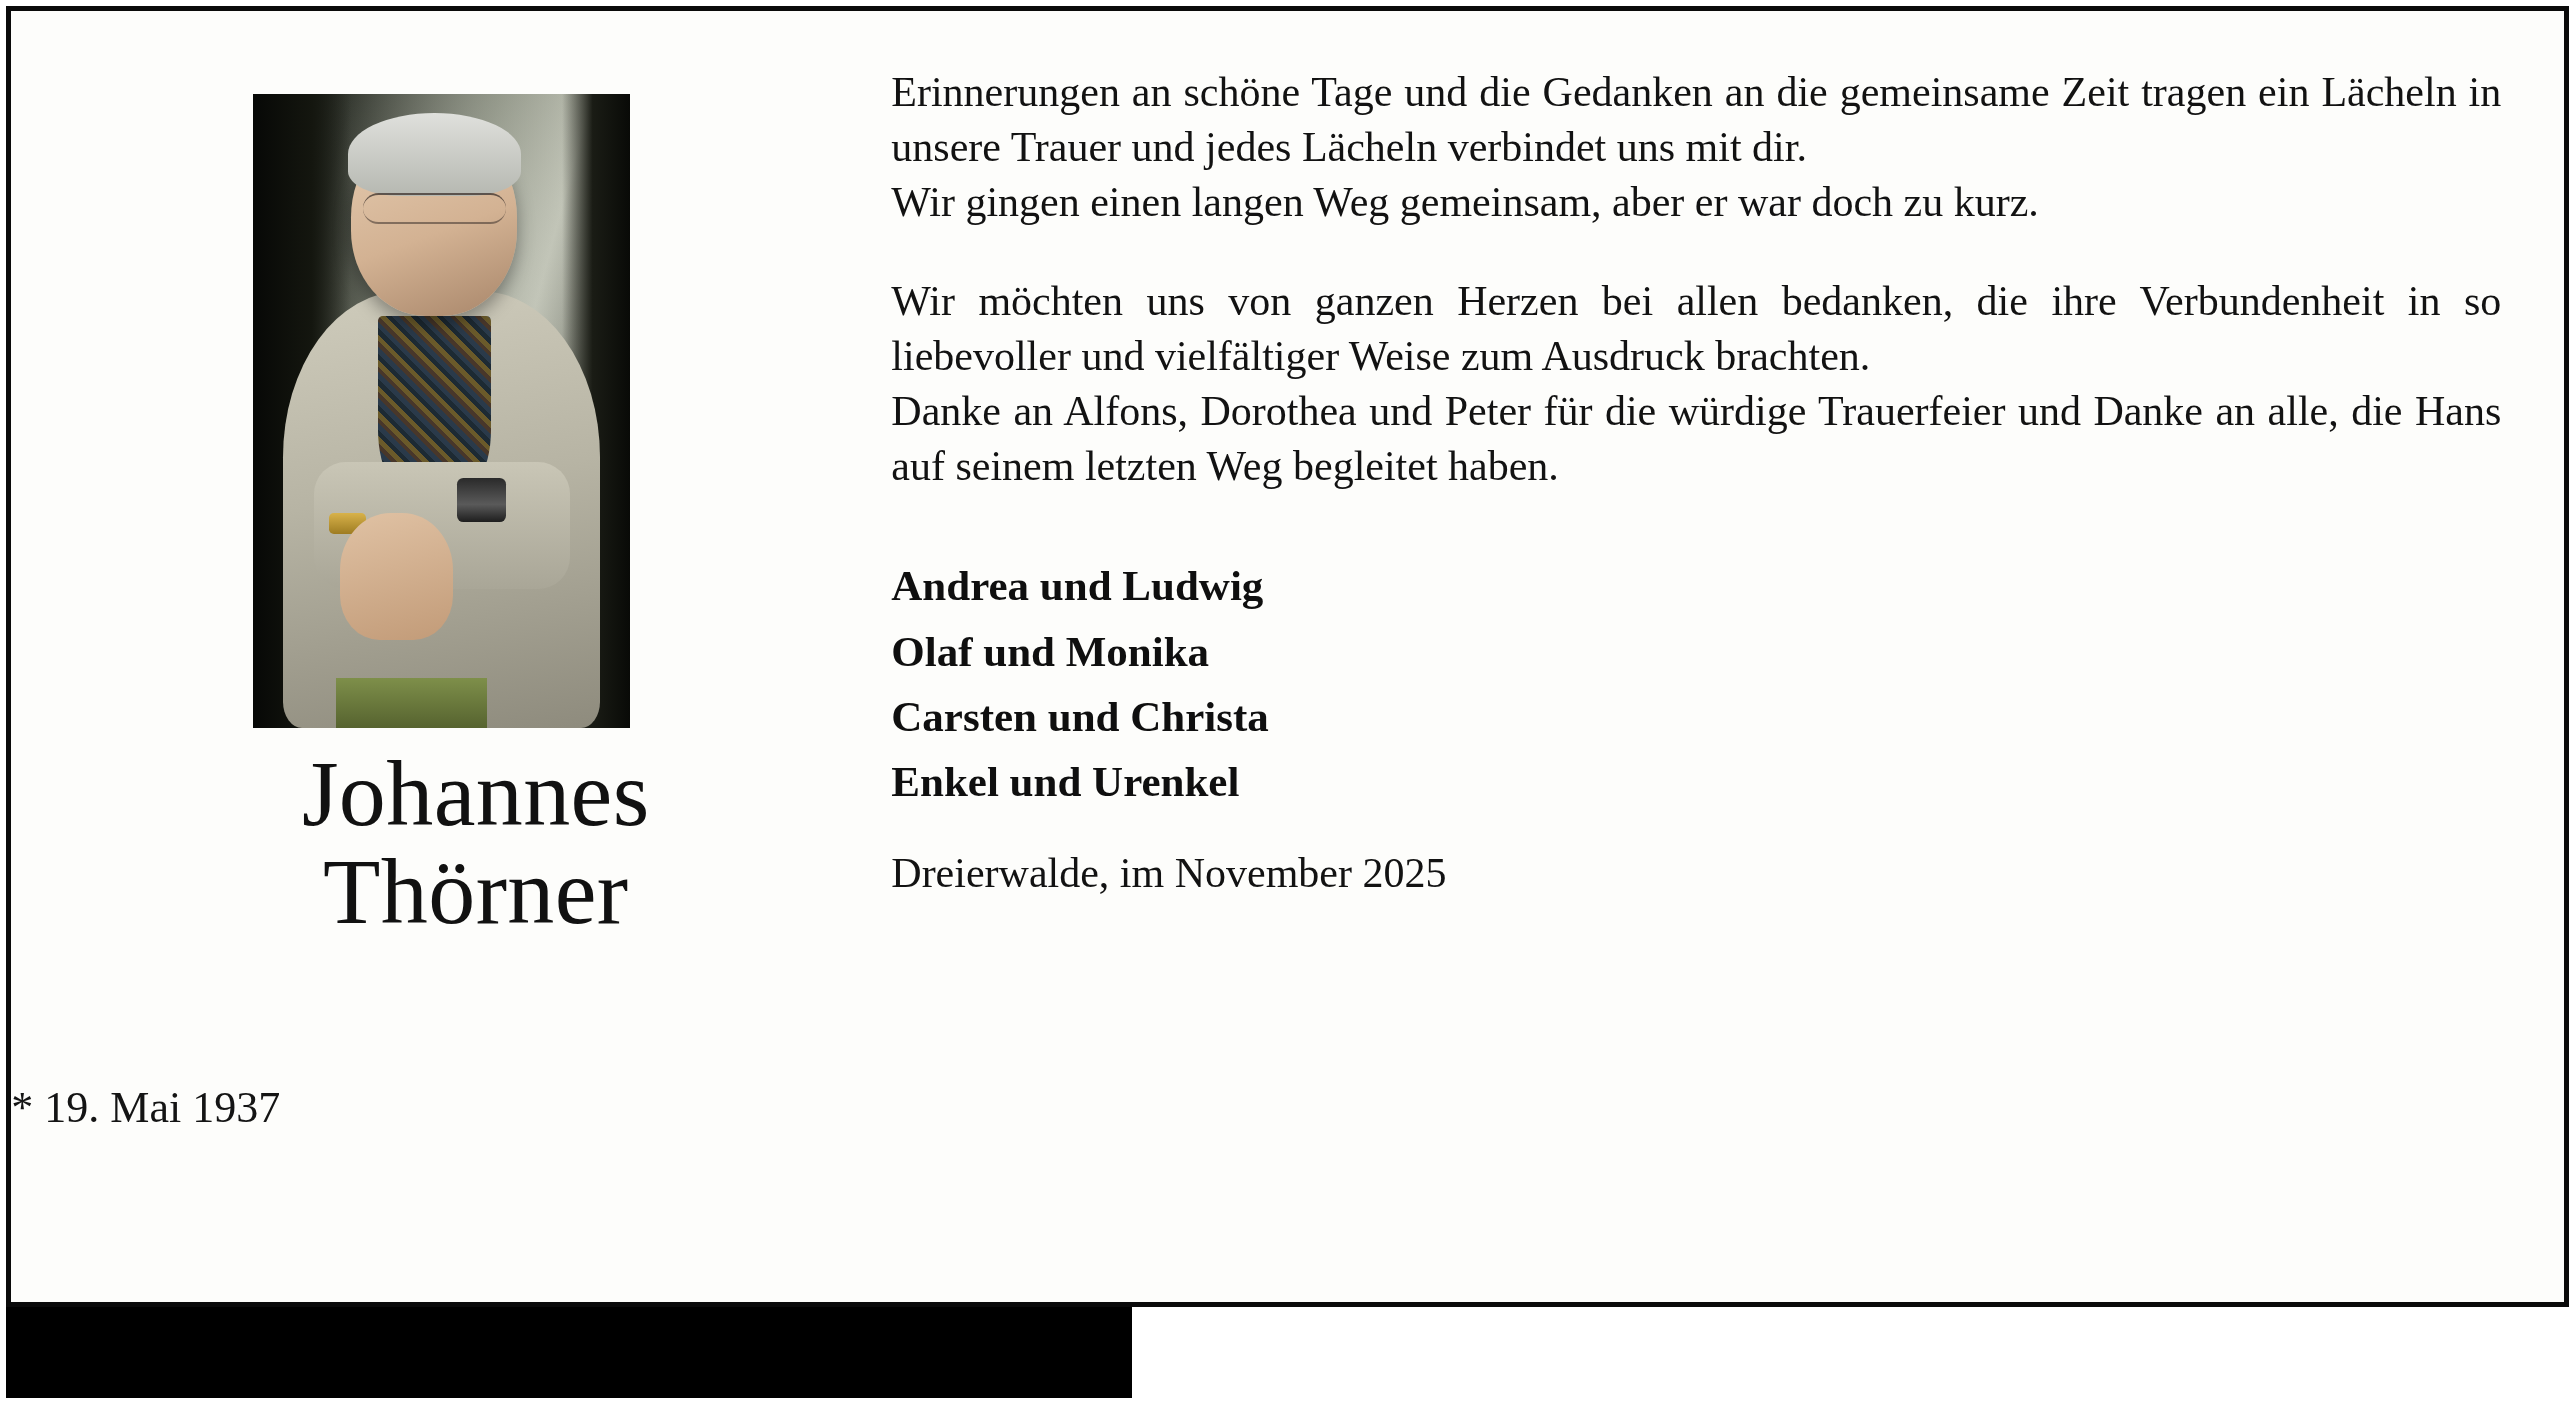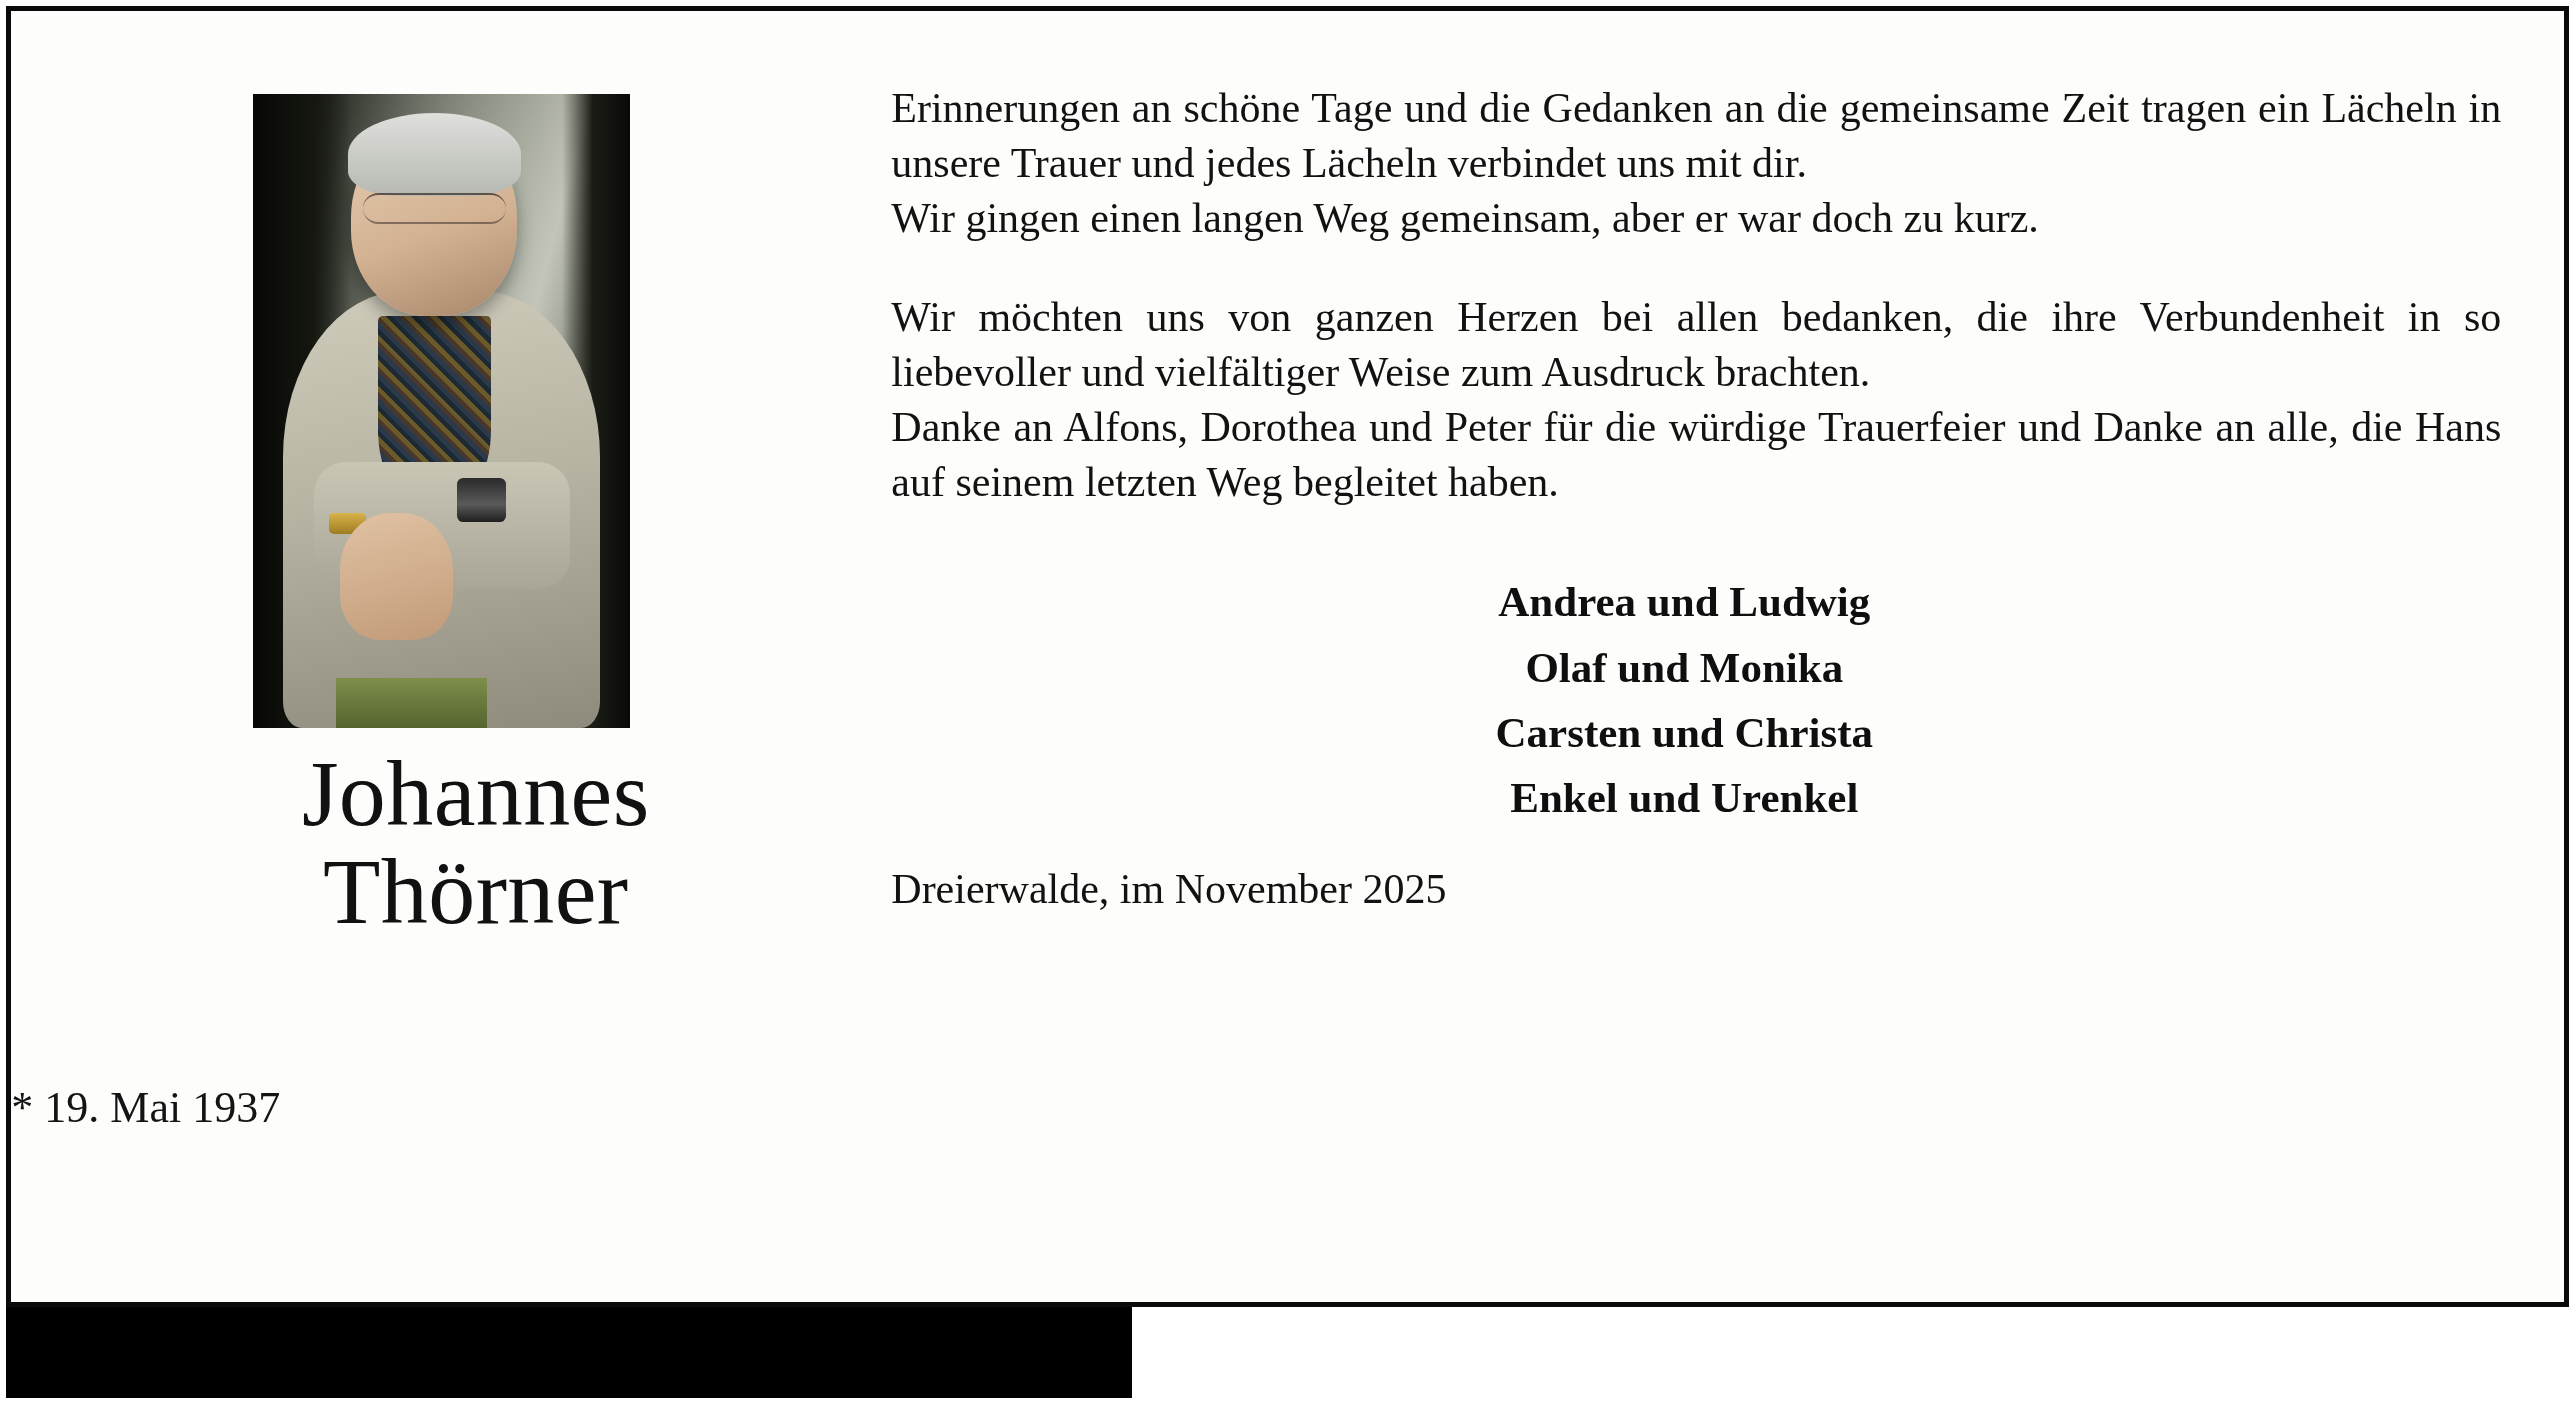--- a/index.html
+++ b/index.html
@@ -204,39 +204,39 @@
     font-size: 44px;
     line-height: 1.35;
     color: #141414;
   }
   .dates .ln { display: block; white-space: nowrap; }
 
   
   .right-col {
     position: absolute;
     left: 880px;
-    top: 70px;
+    top: 54px;
     width: 1610px;
   }
   .verse, .thanks {
     font-size: 42px;
     line-height: 1.31;
     color: #121212;
     text-align: justify;
     text-justify: inter-word;
   }
   .verse p, .thanks p {
     margin: 0;
   }
   .block-gap {
     height: 44px;
   }
   .signatures {
     margin-top: 59px;
-    text-align: center;
+    text-align: left;
     font-weight: bold;
     font-size: 43px;
     line-height: 1.52;
     color: #0f0f0f;
     padding-right: 24px;
   }
   .signatures .sig { display: block; }
   .place-date {
     margin-top: 34px;
     font-size: 42px;

